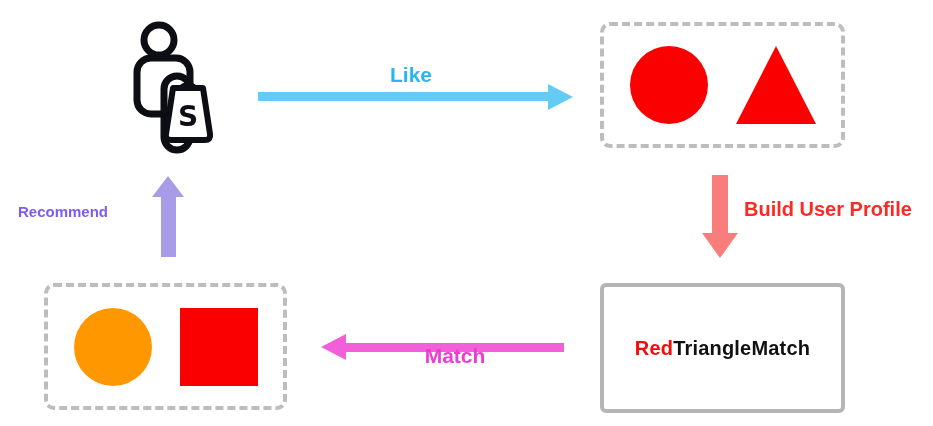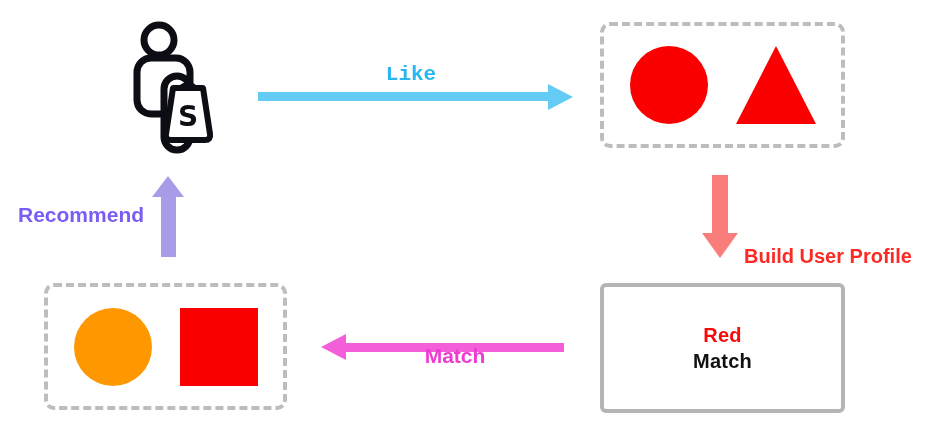--- a/index.html
+++ b/index.html
@@ -28,21 +28,21 @@
   .box-liked   { left: 600px; top: 22px;  width: 245px; height: 126px; }
   .box-recs    { left: 44px;  top: 283px; width: 243px; height: 127px; }
 
   .solid-box {
     position: absolute;
     left: 600px; top: 283px; width: 245px; height: 130px;
     border: 4px solid #b5b5b5;
     border-radius: 6px;
     background: #ffffff;
     display: flex;
-    flex-direction: column;
+    flex-direction: row;
     align-items: center;
     justify-content: center;
   }
   .solid-box .line {
     font-size: 20px;
     font-weight: 700;
     line-height: 26px;
     color: #111111;
     letter-spacing: 0.2px;
   }
@@ -76,24 +76,24 @@
                  border-top: 13px solid transparent; border-bottom: 13px solid transparent;
                  border-right: 25px solid #f25fd8; }
 
   .shaft-recommend { left: 161px; top: 196px; width: 15px; height: 61px; background: #a89ce8; }
   .head-recommend  { left: 152px; top: 176px;
                      border-left: 16px solid transparent; border-right: 16px solid transparent;
                      border-bottom: 21px solid #a89ce8; }
 
   
   .arrow-label { position: absolute; font-weight: 600; white-space: nowrap; }
-  .label-like      { left: 411px; top: 63px;  transform: translateX(-50%); font-size: 21px; color: #29b6f0; font-family: Liberation Mono, monospace; }
-  .label-build     { left: 744px; top: 198px; font-size: 20px; color: #fb2a24; margin-top: 47px; }
+  .label-like      { left: 411px; top: 63px;  transform: translateX(-50%); font-size: 21px; color: #29b6f0; }
+  .label-build     { left: 744px; top: 198px; font-size: 20px; color: #fb2a24; }
   .label-match     { left: 455px; top: 308px; transform: translateX(-50%); font-size: 21px; color: #ee3bd3; margin-top: 36px; }
-  .label-recommend { left: 18px;  top: 203px; font-size: 21px; color: #7b5cf5; }
+  .label-recommend { left: 18px;  top: 203px; font-size: 15px; color: #7b5cf5; }
 
   
   .user-icon { position: absolute; left: 128px; top: 18px; width: 95px; height: 140px; }
 </style>
 </head>
 <body>
 
 <div class="canvas">
 
   <svg class="user-icon" viewBox="0 0 95 140" aria-hidden="true">
@@ -111,20 +111,21 @@
     <text x="60" y="108" text-anchor="middle" font-family="DejaVu Sans, sans-serif" font-size="28" font-weight="bold" fill="#0d0d14">S</text>
   </svg>
 
   <div class="dashed-box box-liked">
     <div class="shape-circle-red"></div>
     <div class="shape-triangle-red"></div>
   </div>
 
   <div class="solid-box">
     <div class="line red">Red</div>
+    <div class="line">Triangle</div>
     <div class="line">Match</div>
   </div>
 
   <div class="dashed-box box-recs">
     <div class="shape-circle-orange"></div>
     <div class="shape-square-red"></div>
   </div>
 
   <div class="shaft shaft-like"></div>
   <div class="head head-like"></div>

